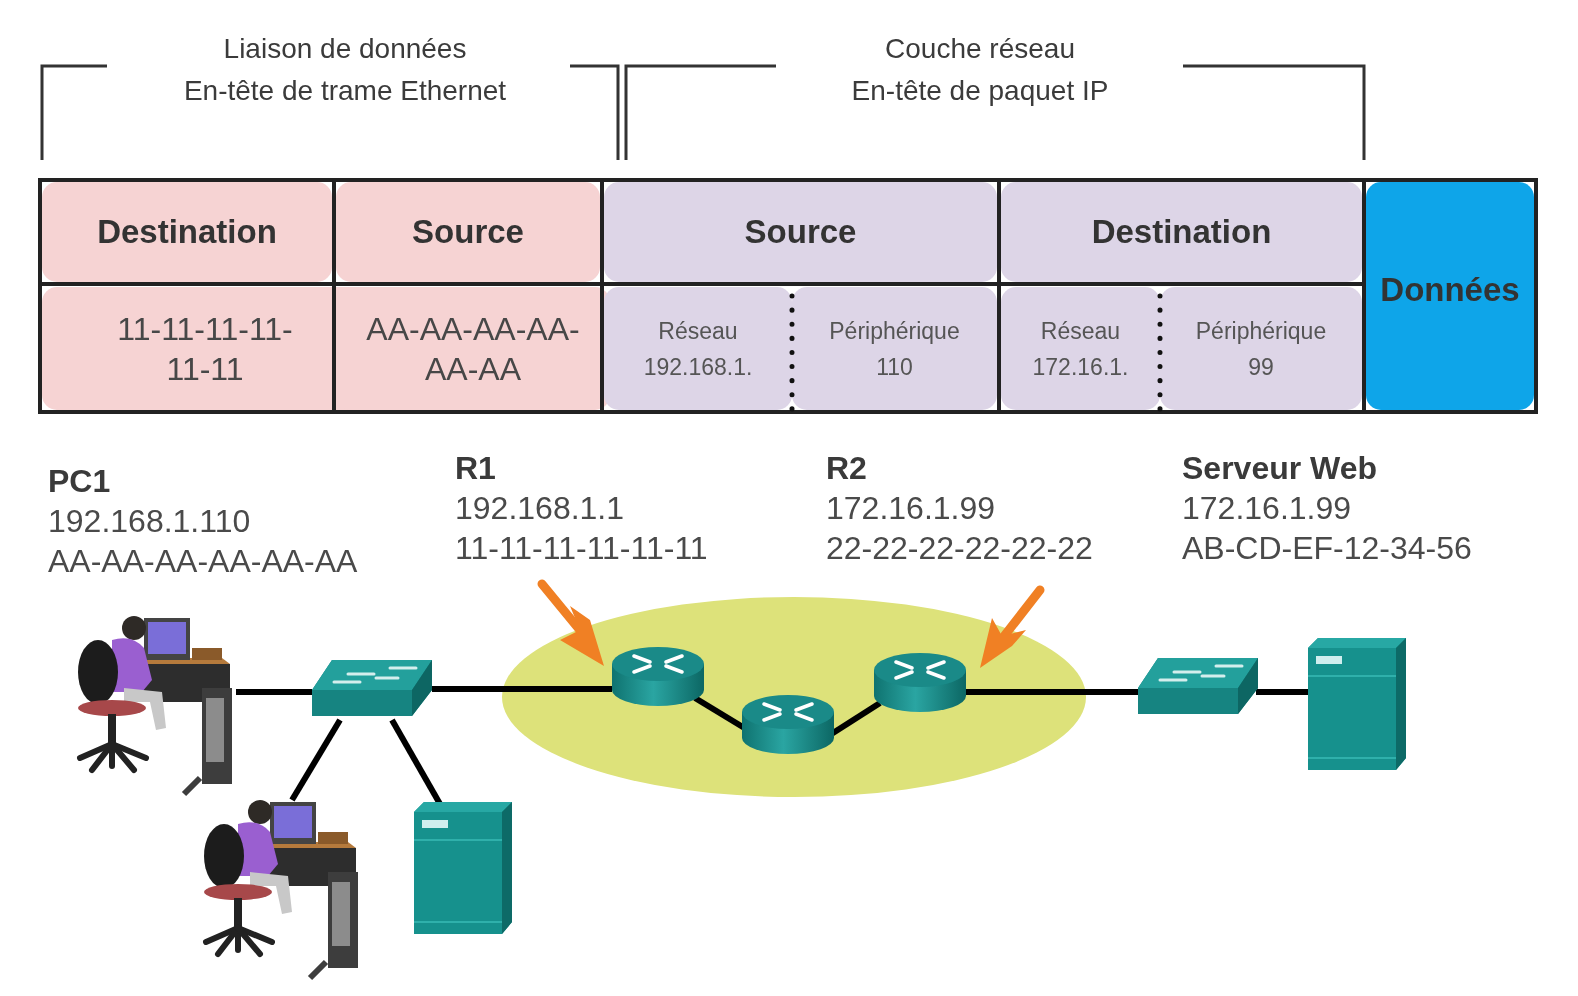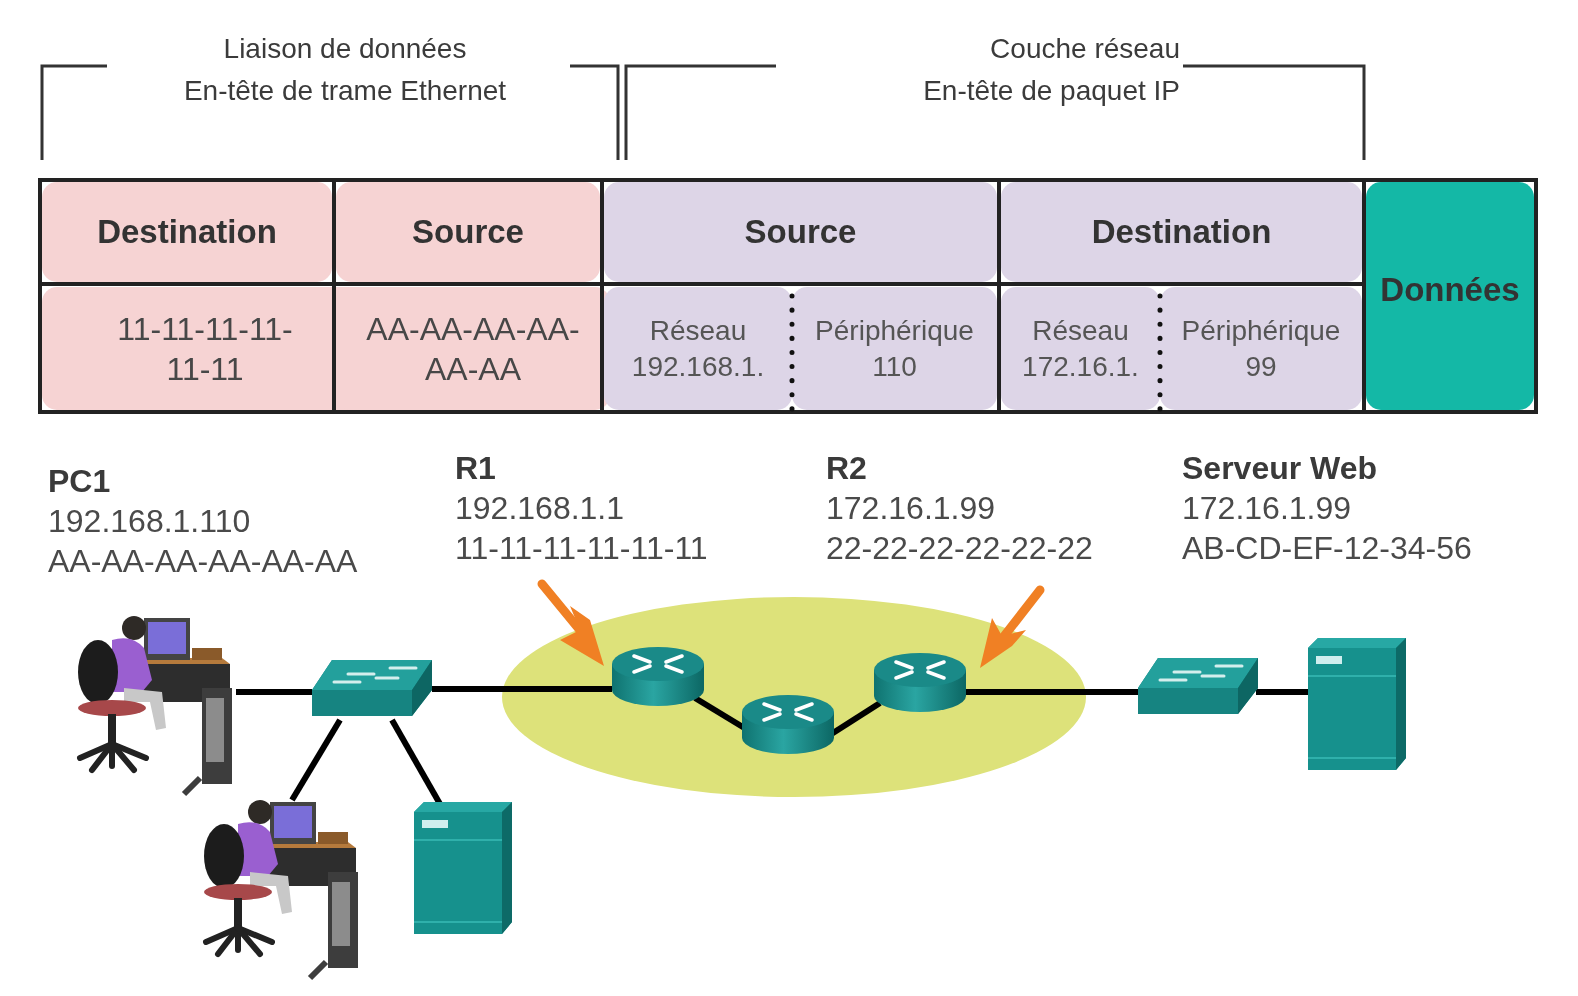--- a/index.html
+++ b/index.html
@@ -7,45 +7,45 @@
          font-family:"Liberation Sans", sans-serif; color:#3a3a3a; }
   .abs { position:absolute; }
 
   
   .bracket-title { position:absolute; text-align:center; font-size:28px; line-height:42px; color:#3b3b3b; }
 
   
   .cell { position:absolute; box-sizing:border-box; display:flex; align-items:center; justify-content:center; text-align:center;border-radius:15px; }
   .hdr { font-weight:bold; font-size:33px; color:#333333; }
   .val { font-size:32px; line-height:40px; color:#474747; }
-  .sub { font-size:28px; line-height:36px; color:#555555; }
+  .sub { font-size:23px; line-height:36px; color:#555555; }
   .pink { background:#f6d3d3; }
   .lav { background:#ddd5e7; }
-  .yel { background:#14b8a6; }
+  .yel { background:#0ea5e9; }
 
   
   .dev { position:absolute; font-size:32px; line-height:40px; color:#4a4a4a; }
   .dev .name { font-weight:bold; color:#3a3a3a; }
 </style>
 </head>
 <body>
 
 <svg class="abs" style="left:0;top:0" width="1578" height="175">
   <g stroke="#333" stroke-width="3" fill="none">
     <polyline points="42,160 42,66 107,66"></polyline>
     <polyline points="570,66 618,66 618,160"></polyline>
     <polyline points="776,66 626,66 626,160"></polyline>
     <polyline points="1183,66 1364,66 1364,160"></polyline>
   </g>
 </svg>
 <div class="bracket-title" style="left:110px;top:28px;width:470px;">
   <div>Liaison de données</div>
   <div>En-tête de trame Ethernet</div>
 </div>
-<div class="bracket-title" style="left:780px;top:28px;width:400px;text-align:right;">
+<div class="bracket-title" style="left:780px;top:28px;width:400px;">
   <div>Couche réseau</div>
   <div>En-tête de paquet IP</div>
 </div>
 
 <div>
 
   <div class="cell pink hdr" style="left:42px;top:182px;width:290px;height:100px;">Destination</div>
   <div class="cell pink val" style="left:42px;top:287px;width:326px;height:123px;flex-direction:column;">
     <span>11-11-11-11-</span>
     <span>11-11</span>

